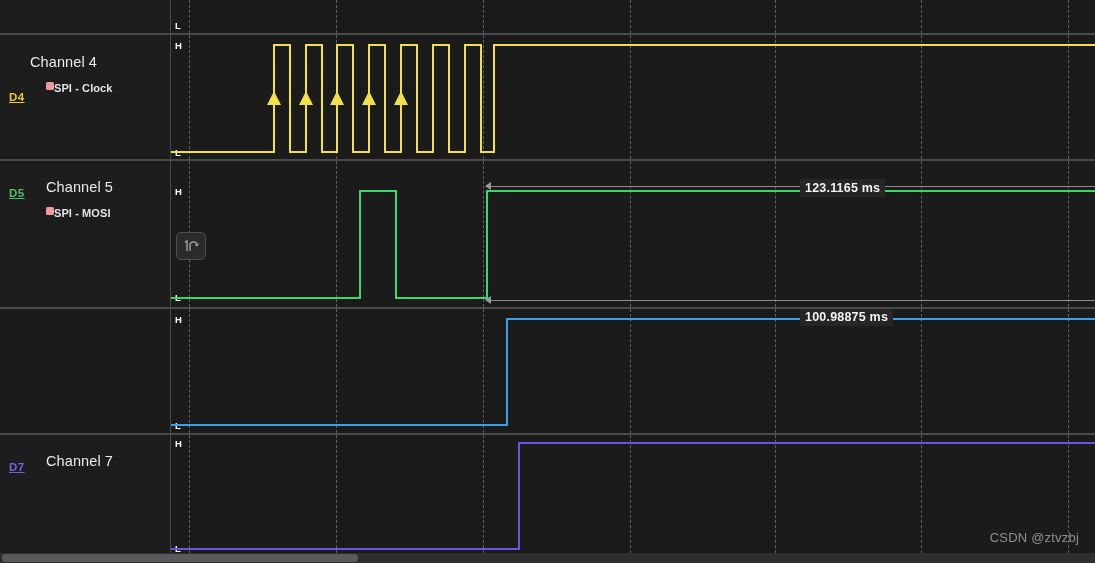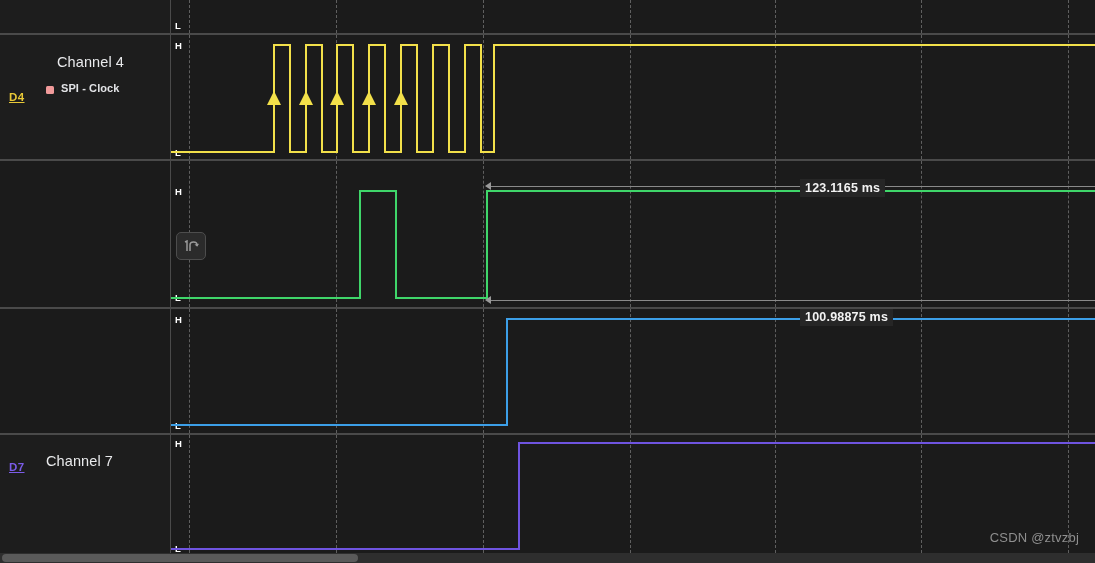--- a/index.html
+++ b/index.html
@@ -14,21 +14,21 @@
   .row{position:absolute;left:0;width:1095px;box-sizing:border-box;}
   .row-sep{position:absolute;left:0;width:1095px;height:2px;background:#4a4a4a;}
   .panel{position:absolute;left:0;top:0;width:171px;height:100%;background:#1d1d1d;}
   .panel-divider{position:absolute;left:170px;top:0;width:1px;height:100%;background:#4a4a4a;}
   .wave{position:absolute;left:171px;top:0;width:924px;height:100%;background:#1b1b1b;overflow:hidden;}
 
   
   .dname{position:absolute;font-size:11.5px;font-weight:bold;letter-spacing:.4px;text-decoration:underline;}
   .chname{position:absolute;font-size:14.5px;color:#e9eaec;letter-spacing:.1px;}
   .proto{position:absolute;font-size:11px;color:#e2e3e6;font-weight:bold;letter-spacing:.1px;
-         display:flex;align-items:flex-end;gap:7px;}
+         display:flex;align-items:flex-start;}
   .proto .dot{width:8px;height:8px;background:#f09a9a;border-radius:1.5px;display:inline-block;}
 
   
   .vgrid{position:absolute;top:0;height:100%;width:0;border-left:1px dashed #6b6b6b;opacity:.85;}
 
   
   .hl{position:absolute;font-size:9.5px;font-weight:bold;color:#ffffff;letter-spacing:.3px;}
 
   
   svg.wf{position:absolute;left:0;top:0;overflow:visible;}
@@ -81,21 +81,21 @@
       <div class="vgrid" style="left:750px"></div>
       <div class="vgrid" style="left:897px"></div>
       <div class="hl" style="left:4px;top:20px">L</div>
     </div>
   </div>
   <div class="row-sep" style="top:33px"></div>
 
   <div class="row" style="top:35px;height:124px">
     <div class="panel">
       <div class="dname" style="left:9px;top:56px;color:#e8c837">D4</div>
-      <div class="chname" style="left:57px;top:19px">Channel 4</div>
+      <div class="chname" style="left:30px;top:19px">Channel 4</div>
       <div class="proto" style="left:46px;top:47px">
         <span class="dot"></span>
         <span>SPI - Clock</span>
       </div>
     </div>
     <div class="panel-divider"></div>
     <div class="wave">
       <div class="vgrid" style="left:18px"></div>
       <div class="vgrid" style="left:165px"></div>
       <div class="vgrid" style="left:312px"></div>
@@ -115,20 +115,28 @@
             <polygon points="159,70 173,70 166,56" fill="#f2e04a"></polygon>
             <polygon points="191,70 205,70 198,56" fill="#f2e04a"></polygon>
             <polygon points="223,70 237,70 230,56" fill="#f2e04a"></polygon>
           </g>
       </svg>
     </div>
   </div>
   <div class="row-sep" style="top:159px"></div>
 
   <div class="row" style="top:161px;height:146px">
+    <div class="panel">
+      <div class="dname" style="left:9px;top:26px;color:#4ec06a">D5</div>
+      <div class="chname" style="left:46px;top:18px">Channel 5</div>
+      <div class="proto" style="left:46px;top:46px">
+        <span class="dot"></span>
+        <span>SPI - MOSI</span>
+      </div>
+    </div>
     <div class="panel-divider"></div>
     <div class="wave">
       <div class="vgrid" style="left:18px"></div>
       <div class="vgrid" style="left:165px"></div>
       <div class="vgrid" style="left:312px"></div>
       <div class="vgrid" style="left:459px"></div>
       <div class="vgrid" style="left:604px"></div>
       <div class="vgrid" style="left:750px"></div>
       <div class="vgrid" style="left:897px"></div>
 

